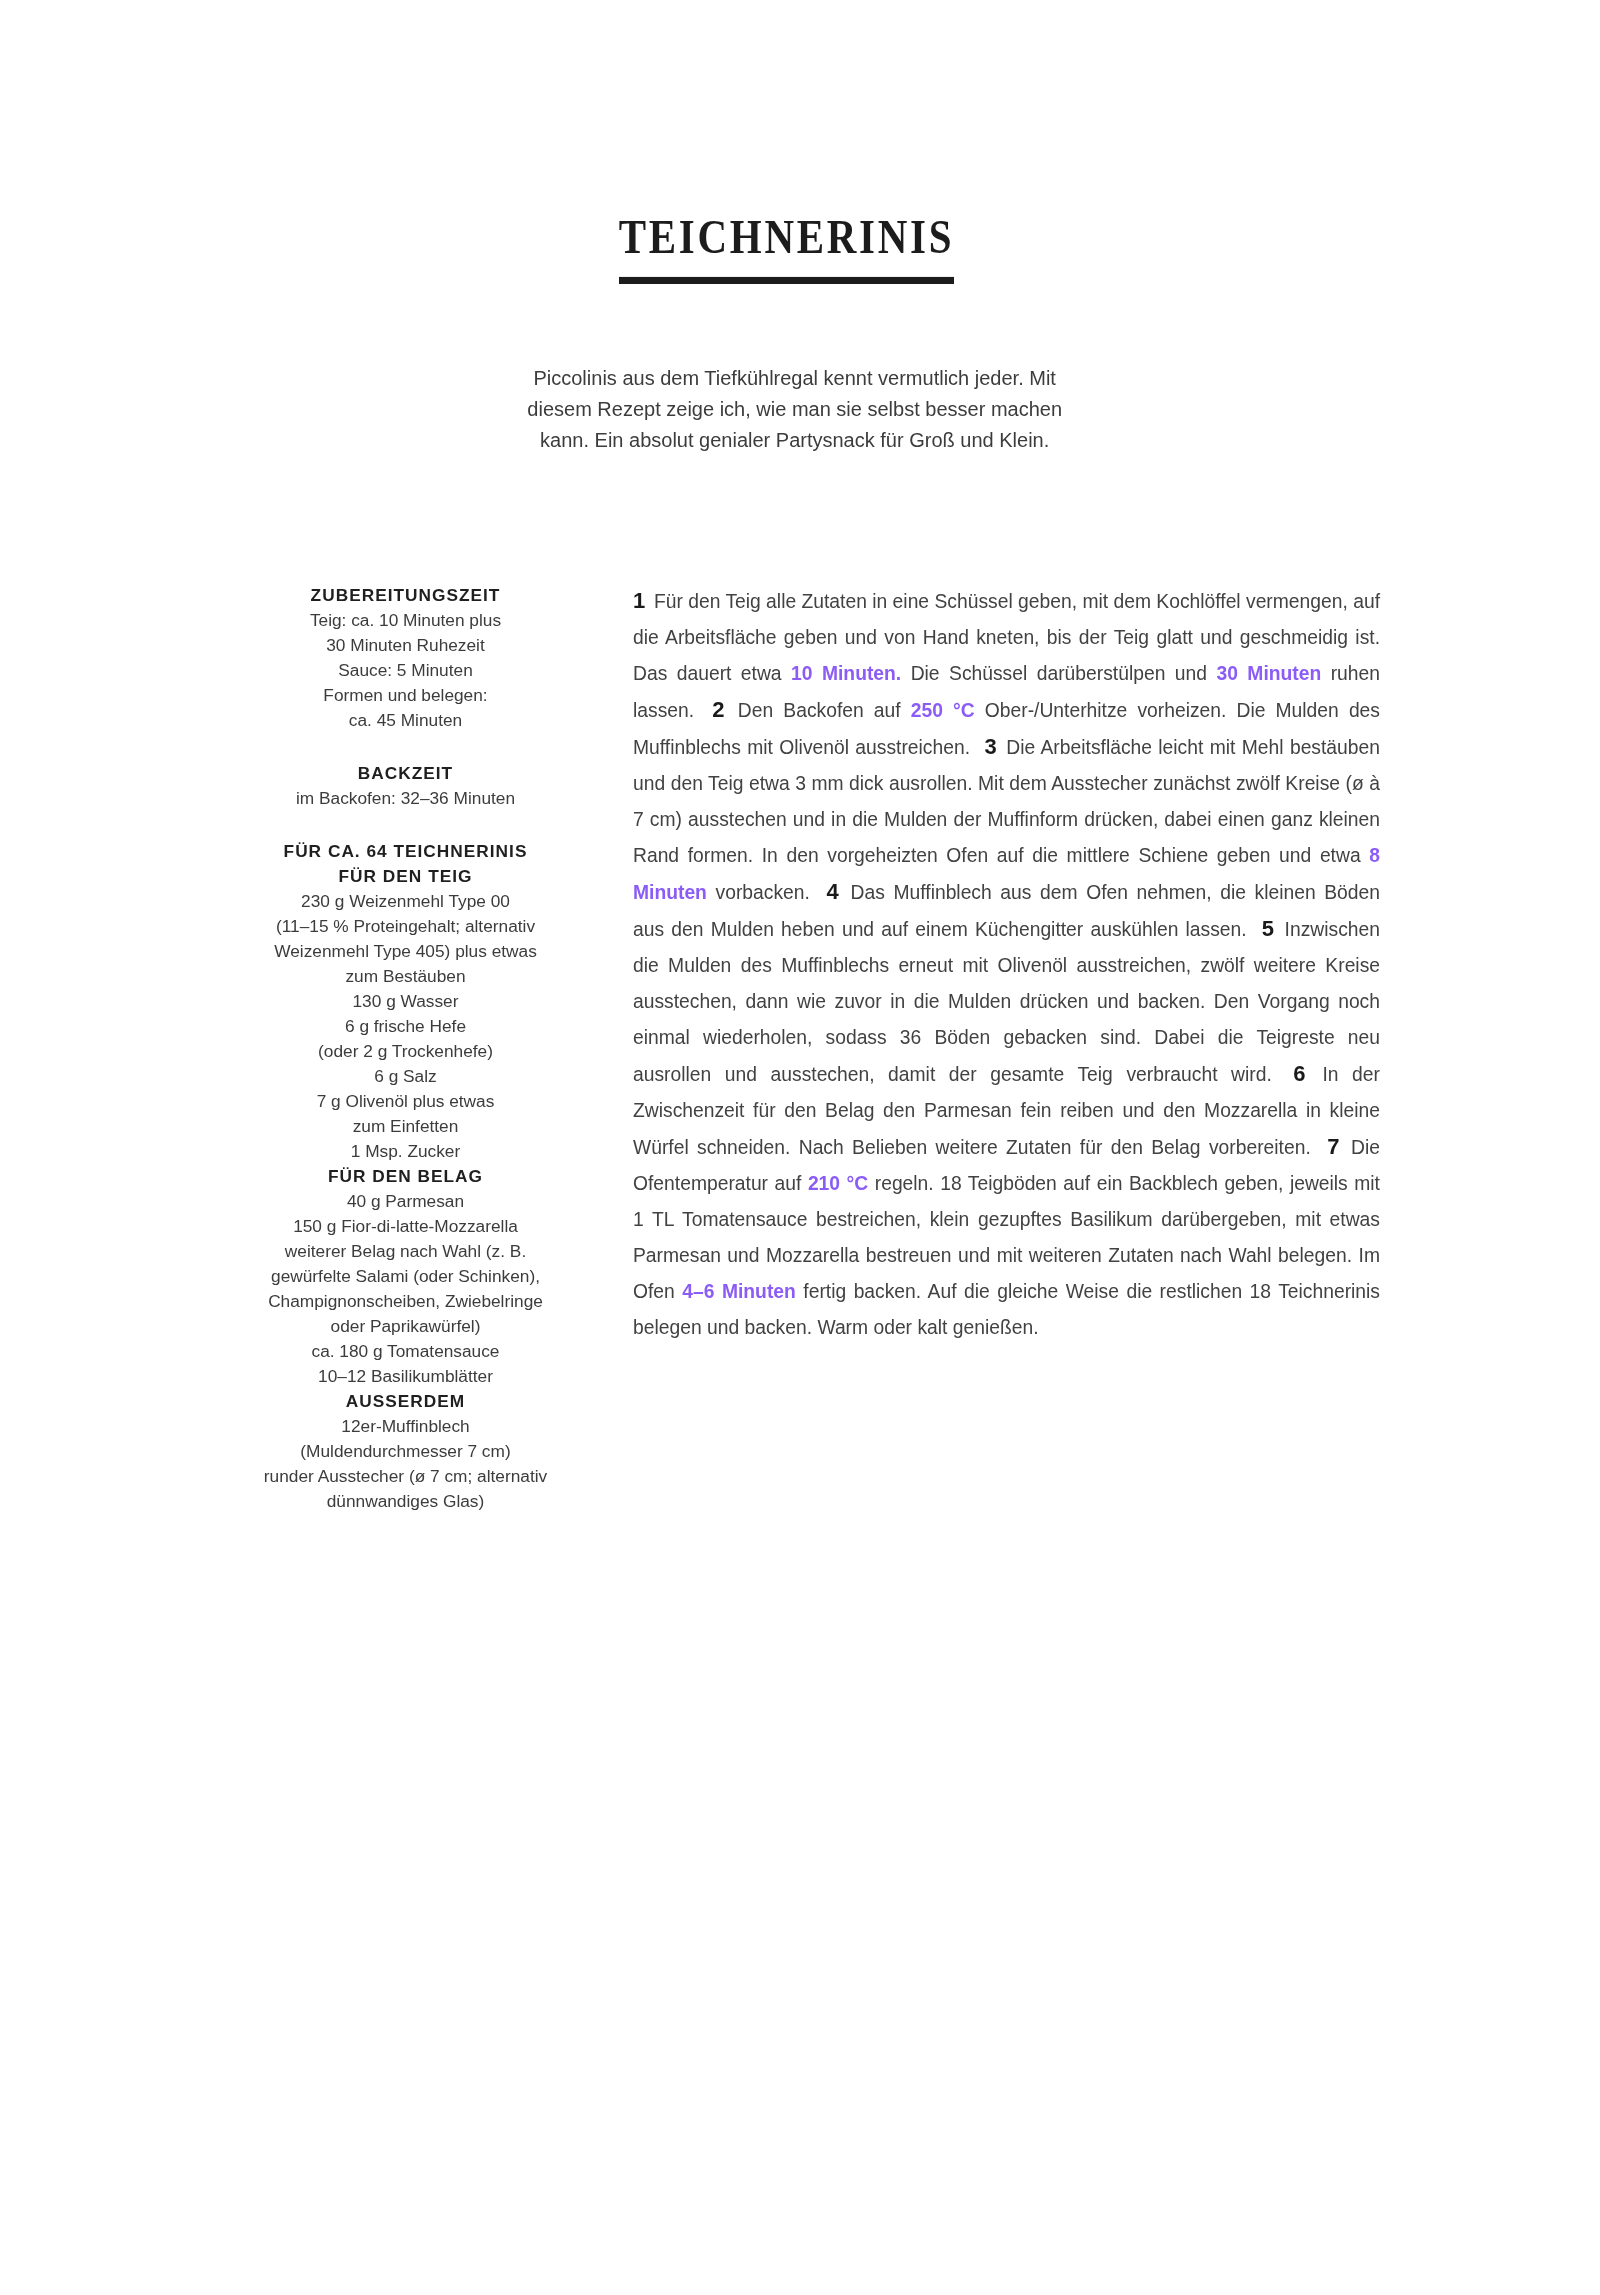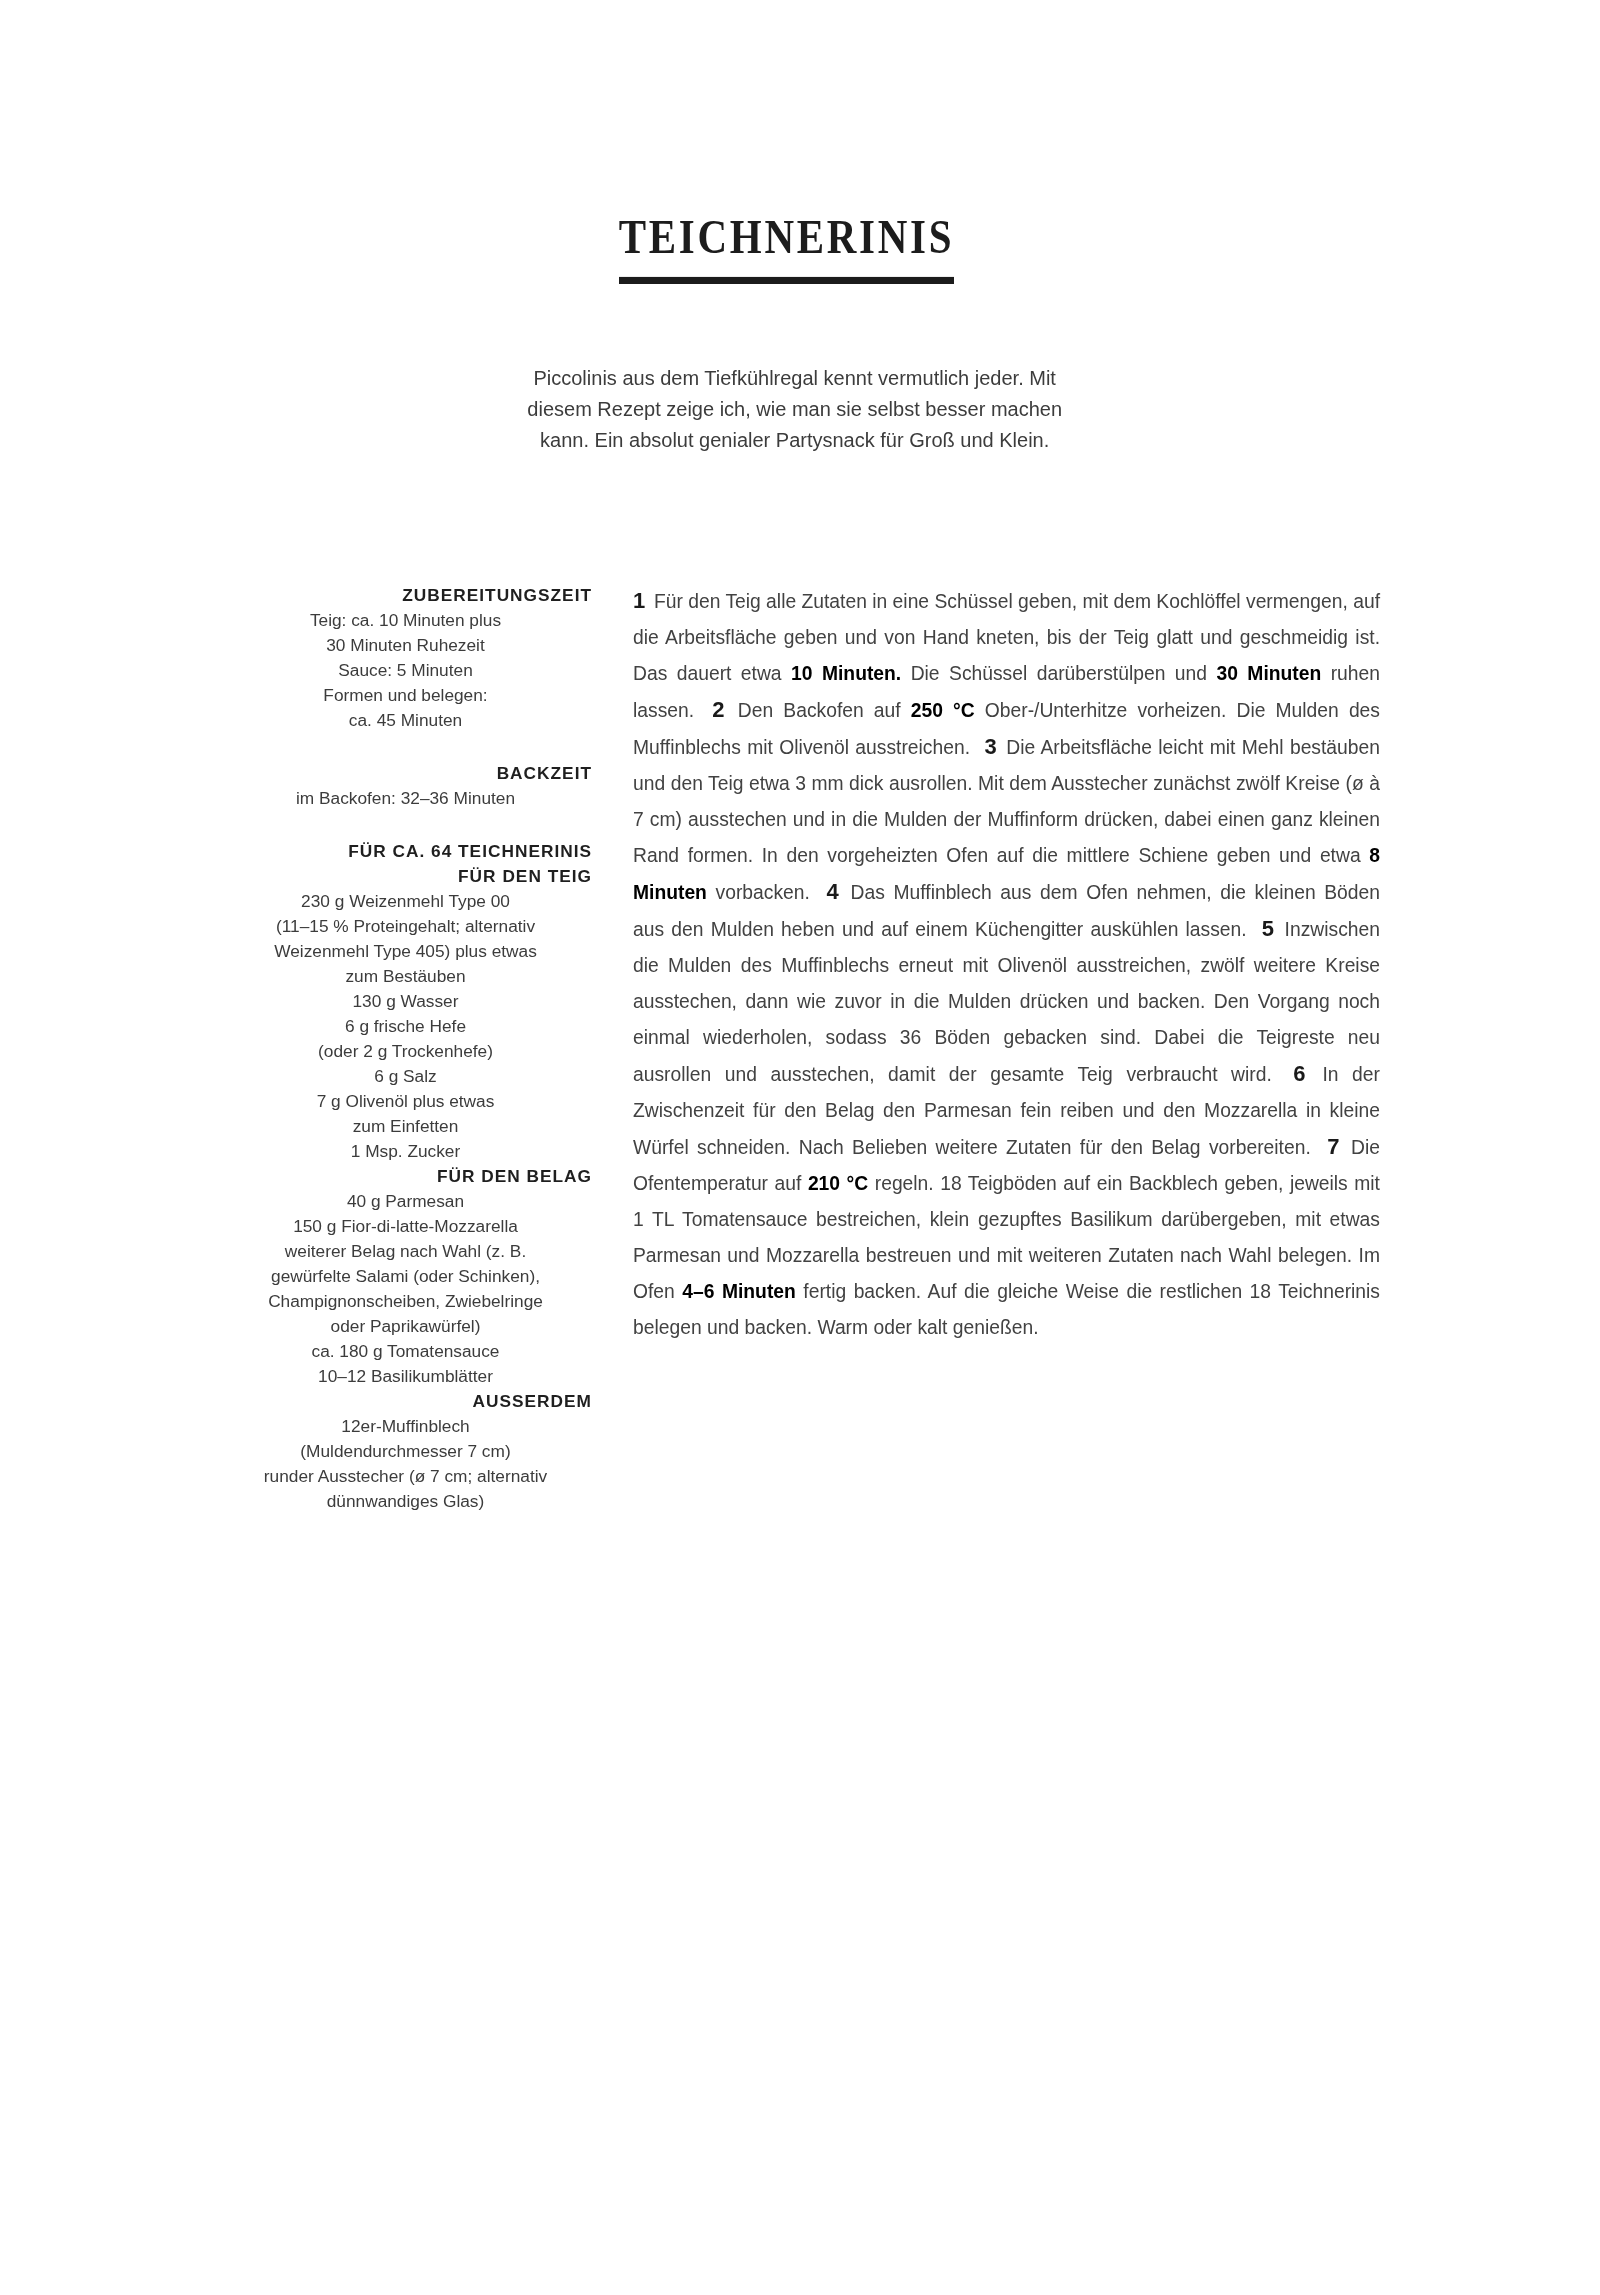--- a/index.html
+++ b/index.html
@@ -62,37 +62,36 @@
     color: #3c3c3c;
     flex-shrink: 0;
   }
   .side-block + .side-block {
     margin-top: 28px;
   }
   .side-heading {
     font-weight: 700;
     color: #1f1f1f;
     letter-spacing: 1px;
-    text-align: right;
   }
   .main {
     width: 747px;
     margin-left: 41px;
     flex-shrink: 0;
   }
   .steps {
     margin: 0;
     font-size: 19.3px;
     line-height: 36px;
     color: #424242;
     text-align: justify;
   }
   .steps .bold {
     font-weight: 700;
-    color: #000000;
+    color: #8b5cf6;
   }
   .steps .step-num {
     font-weight: 700;
     font-size: 22px;
     color: #1a1a1a;
     padding: 0 3.3px 0 8px;
   }
   .steps .step-num:first-child {
     padding-left: 0;
   }

